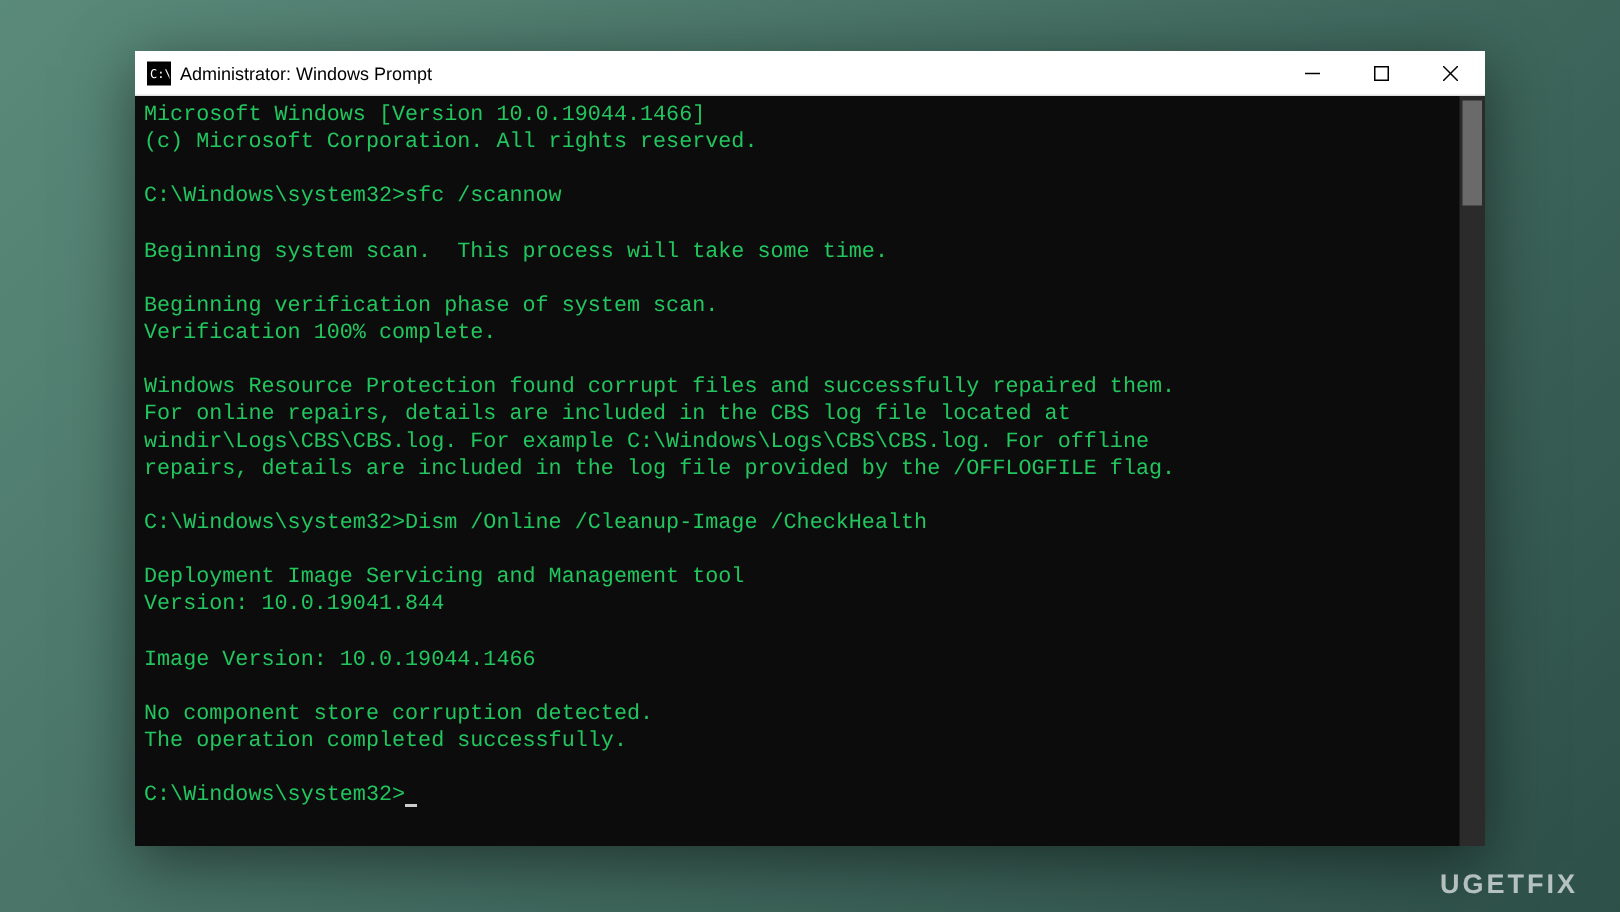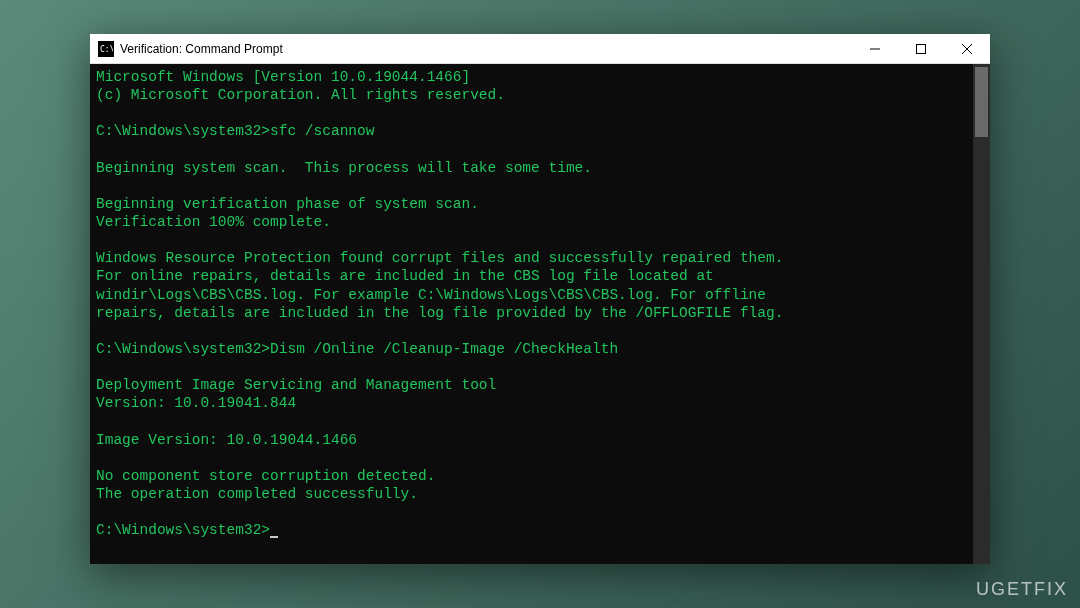--- a/index.html
+++ b/index.html
@@ -95,40 +95,40 @@
       display: inline-block;
       width: 8px;
       height: 2px;
       background: #cccccc;
       vertical-align: bottom;
       margin-bottom: 1px;
     }
     .watermark {
       position: absolute;
       bottom: 8px;
-      right: 12px;
+      right: 28px;
       font-size: 18px;
-      font-weight: 400;
+      font-weight: 700;
       letter-spacing: 2px;
       color: rgba(255,255,255,0.65);
       font-family: Arial, sans-serif;
     }
   </style>
 </head>
 <body>
 
 <div class="window">
   <div class="titlebar">
     <div class="titlebar-icon">
       <svg width="14" height="12" viewBox="0 0 14 12">
           <rect x="0" y="0" width="14" height="12" fill="#000"></rect>
           <text x="1" y="9" font-size="8" fill="#fff" font-family="monospace">C:\</text>
         </svg>
     </div>
-    <div class="titlebar-title">Verification: Command Prompt</div>
+    <div class="titlebar-title">Administrator: Windows Prompt</div>
     <div class="window-controls">
       <div class="window-control">
         <svg width="10" height="10" viewBox="0 0 10 10">
             <line x1="0" y1="5" x2="10" y2="5" stroke="#000" stroke-width="1"></line>
           </svg>
       </div>
       <div class="window-control">
         <svg width="10" height="10" viewBox="0 0 10 10">
             <rect x="0.5" y="0.5" width="9" height="9" fill="none" stroke="#000" stroke-width="1"></rect>
           </svg>

